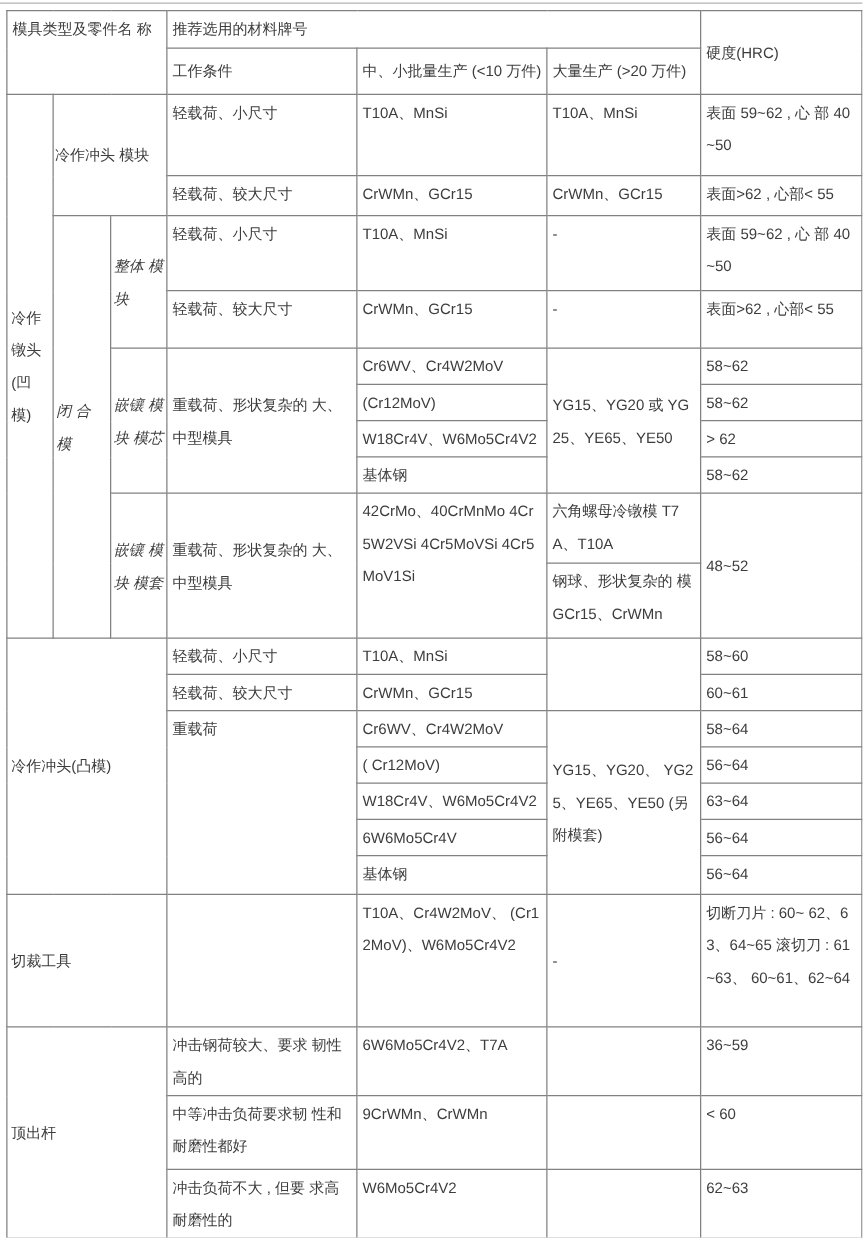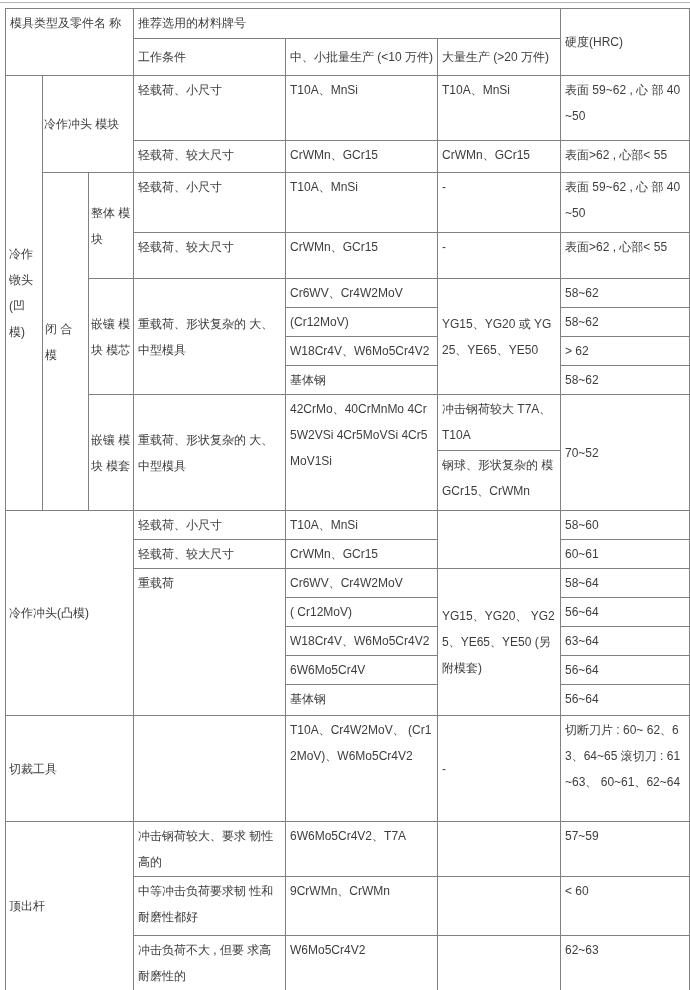--- a/index.html
+++ b/index.html
@@ -3,21 +3,21 @@
 <meta charset="utf-8">
 <style>
   html,body{margin:0;padding:0;background:#ffffff;width:690px;height:990px;
     font-family:"Liberation Sans","DejaVu Sans",sans-serif;color:#3d3d3d;}
   .top-rule{position:absolute;top:2px;left:0;width:690px;height:1px;background:#b4b4b4;}
   table{border-collapse:collapse;table-layout:fixed;width:684px;margin:8px 0 0 5px;}
   td{border:1px solid #818181;font-size:12px;line-height:26px;padding:1px 4px;
      vertical-align:top;word-break:break-all;overflow:hidden;}
   .vm{vertical-align:middle;border-radius:20px;}
   .side{padding:1px 3px;}
-  .sub{padding:1px 2px;}
+  .sub{padding:1px 2px;font-style:italic;}
   .lbl{padding:1px 1px;}
 </style>
 </head>
 <body>
 
 <div class="top-rule"></div>
 
 <table>
   <colgroup>
     <col style="width:37px">
@@ -88,22 +88,22 @@
     </tr>
     <tr style="height:28px">
       <td>基体钢</td>
       <td>58~62</td>
     </tr>
 
     <tr style="height:56px">
       <td rowspan="2" class="sub vm">嵌镶 模块 模套</td>
       <td rowspan="2" class="vm">重载荷、形状复杂的 大、中型模具</td>
       <td rowspan="2">42CrMo、40CrMnMo 4Cr5W2VSi 4Cr5MoVSi 4Cr5MoV1Si</td>
-      <td>冲击钢荷较大 T7A、T10A</td>
-      <td rowspan="2" class="vm">70~52</td>
+      <td>六角螺母冷镦模 T7A、T10A</td>
+      <td rowspan="2" class="vm">48~52</td>
     </tr>
     <tr style="height:60px">
       <td>钢球、形状复杂的 模 GCr15、CrWMn</td>
     </tr>
 
     <tr style="height:29px">
       <td colspan="3" rowspan="7" class="vm side">冷作冲头(凸模)</td>
       <td>轻载荷、小尺寸</td>
       <td>T10A、MnSi</td>
       <td rowspan="2" class="vm"></td>
@@ -143,21 +143,21 @@
       <td>T10A、Cr4W2MoV、 (Cr12MoV)、W6Mo5Cr4V2</td>
       <td class="vm">-</td>
       <td>切断刀片 : 60~ 62、63、64~65 滚切刀 : 61~63、 60~61、62~64</td>
     </tr>
 
     <tr style="height:55px">
       <td colspan="3" rowspan="3" class="vm side">顶出杆</td>
       <td>冲击钢荷较大、要求 韧性高的</td>
       <td>6W6Mo5Cr4V2、T7A</td>
       <td></td>
-      <td>57~59</td>
+      <td>36~59</td>
     </tr>
     <tr style="height:59px">
       <td>中等冲击负荷要求韧 性和耐磨性都好</td>
       <td>9CrWMn、CrWMn</td>
       <td></td>
       <td>&lt; 60</td>
     </tr>
     <tr style="height:54px">
       <td>冲击负荷不大 , 但要 求高耐磨性的</td>
       <td>W6Mo5Cr4V2</td>

